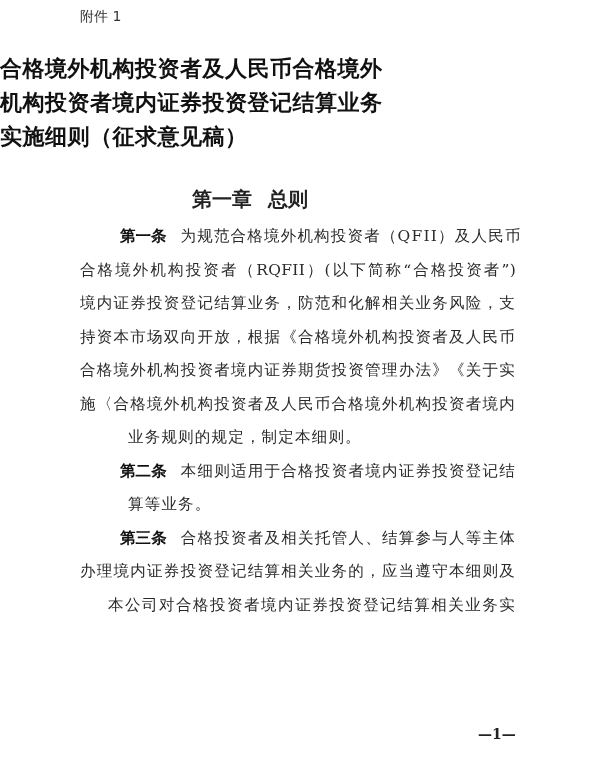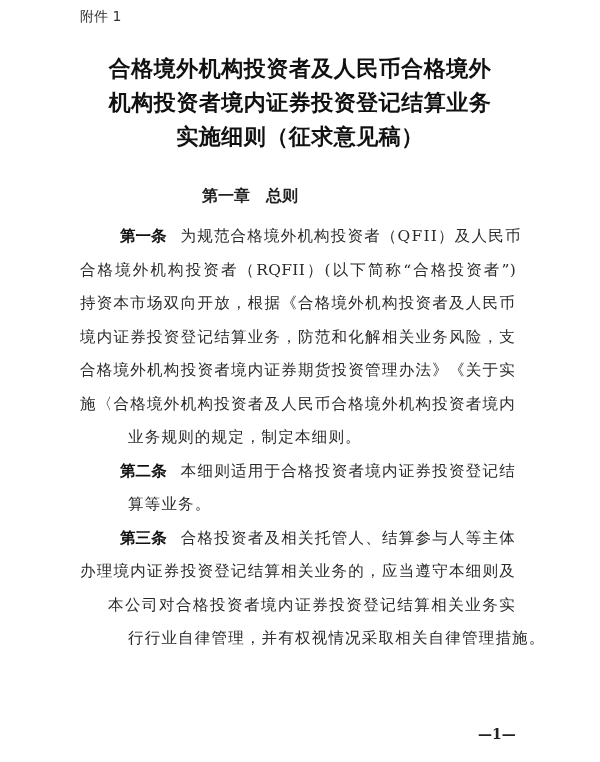--- a/index.html
+++ b/index.html
@@ -1,25 +1,25 @@
 <!DOCTYPE html>
 <html><head>
 <meta charset="utf-8">
 <style>
   html, body { margin: 0; padding: 0; background: #ffffff; }
   body { width: 600px; height: 762px; position: relative; overflow: hidden;
          font-family: "DejaVu Serif", "Liberation Serif", serif; color: #1a1a1a; }
   .attach { position: absolute; left: 80px; top: 8px; font-family: "DejaVu Sans", sans-serif;
             font-size: 14px; color: #333; }
-  .title { position: absolute; left: 0; width: 600px; top: 52px; text-align: center;
+  .title { position: absolute; left: 0; width: 600px; top: 52px; 
            font-family: "DejaVu Sans", sans-serif; font-weight: bold; font-size: 22px;
            line-height: 34px; color: #111; letter-spacing: 0.5px; }
   .title div { white-space: nowrap; }
   .chapter { position: absolute; left: 0; width: 500px; top: 186px; text-align: center;
-             font-family: "DejaVu Sans", sans-serif; font-weight: bold; font-size: 16px; color: #222; }
+             font-family: "DejaVu Sans", sans-serif; font-weight: bold; font-size: 20px; color: #222; }
   .chapter span + span { margin-left: 16px; }
   .body { position: absolute; left: 80px; width: 436px; top: 220px; }
   .line { height: 33.5px; font-size: 15.5px; line-height: 33.5px; white-space: nowrap;
           letter-spacing: 1.2px; color: #2a2a2a; text-align-last: justify; text-align: justify; }
   .line.last { text-align-last: left; margin-left: 48px; }
   .indent { padding-left: 28px; }
   .art { font-family: "DejaVu Sans", sans-serif; font-weight: bold; color: #111; margin-right: 14px; letter-spacing: 0; margin-left: 12px; }
   .pageno { position: absolute; left: 478px; top: 726px; font-family: "DejaVu Serif", serif;
             font-weight: bold; font-size: 14px; color: #222; }
 </style>
@@ -35,29 +35,28 @@
 </div>
 
 <div class="chapter">
   <span>第一章</span><span>总则</span>
 </div>
 
 <div class="body">
 
   <div class="line indent"><span class="art">第一条</span><span>为规范合格境外机构投资者（QFII）及人民币</span></div>
   <div class="line" style="letter-spacing:0.3px">合格境外机构投资者（RQFII）(以下简称“合格投资者”)</div>
+  <div class="line">境内证券投资登记结算业务，防范和化解相关业务风险，支</div>
   <div class="line">持资本市场双向开放，根据《合格境外机构投资者及人民币</div>
-  <div class="line">境内证券投资登记结算业务，防范和化解相关业务风险，支</div>
   <div class="line">合格境外机构投资者境内证券期货投资管理办法》《关于实</div>
   <div class="line">施〈合格境外机构投资者及人民币合格境外机构投资者境内</div>
   <div class="line last">业务规则的规定，制定本细则。</div>
 
   <div class="line indent"><span class="art">第二条</span><span>本细则适用于合格投资者境内证券投资登记结</span></div>
   <div class="line last">算等业务。</div>
 
   <div class="line indent"><span class="art">第三条</span><span>合格投资者及相关托管人、结算参与人等主体</span></div>
   <div class="line">办理境内证券投资登记结算相关业务的，应当遵守本细则及</div>
 
   <div class="line indent">本公司对合格投资者境内证券投资登记结算相关业务实</div>
-  <div class="line last">行行业自律管理，并有权视情况采取相关自律管理措施。</div>
 </div>
 
 <div class="pageno">—1—</div>
 
 </body></html>

